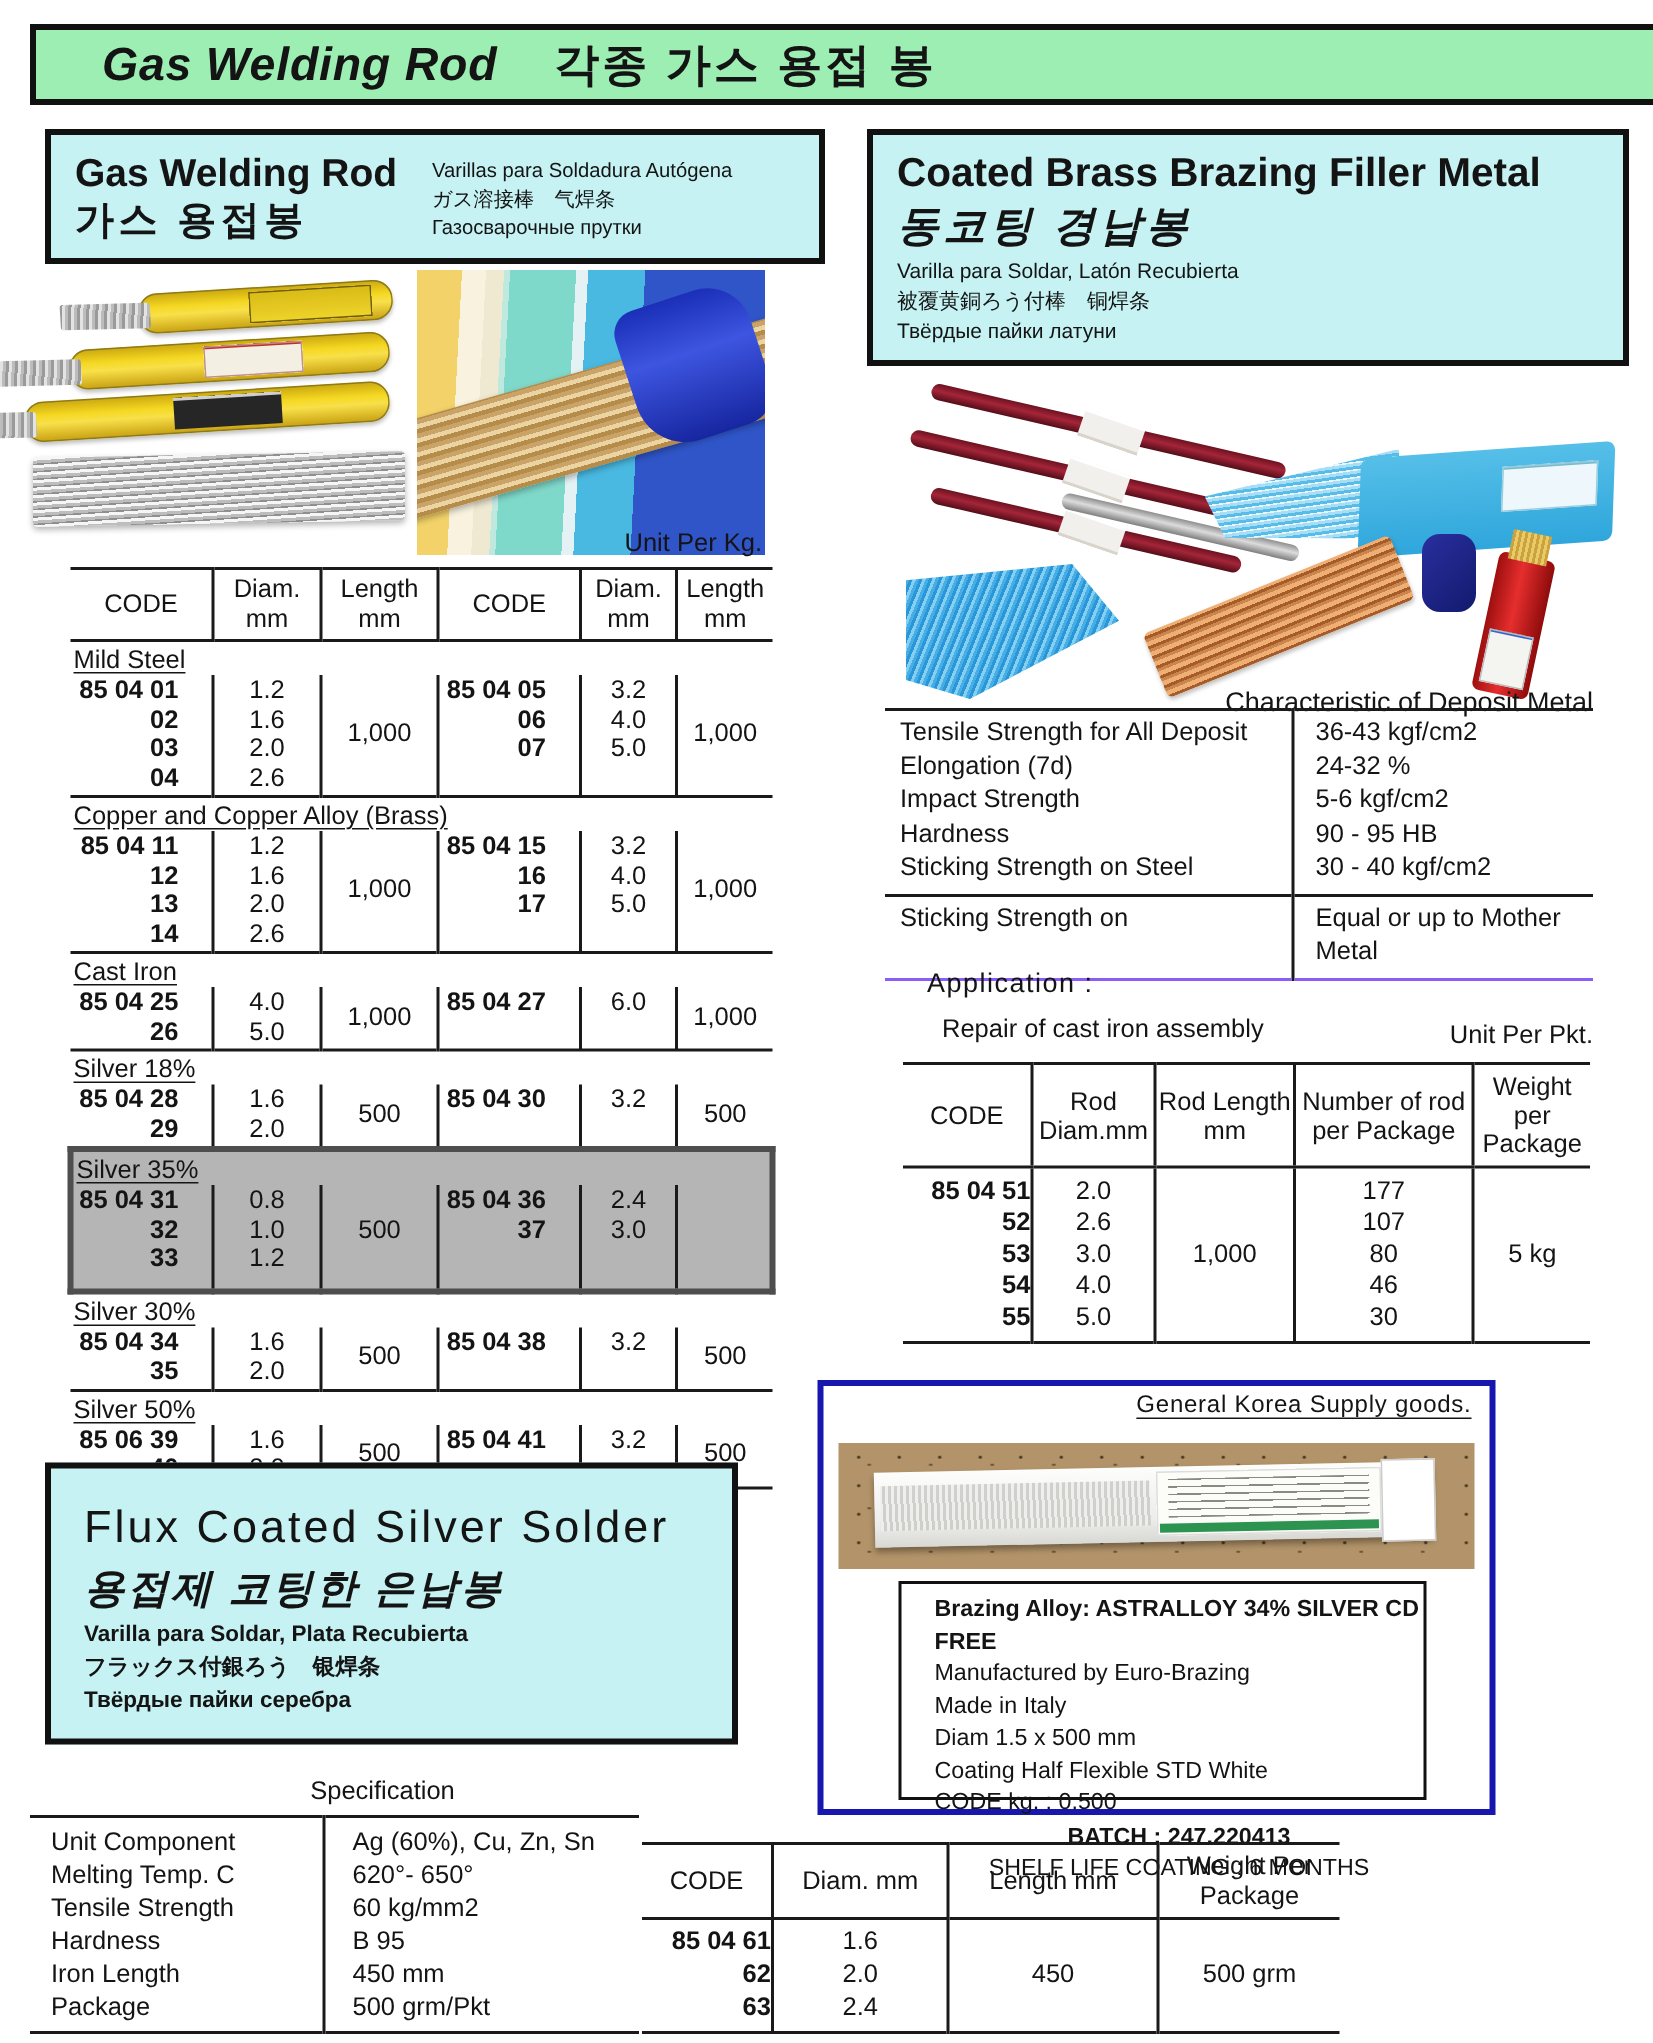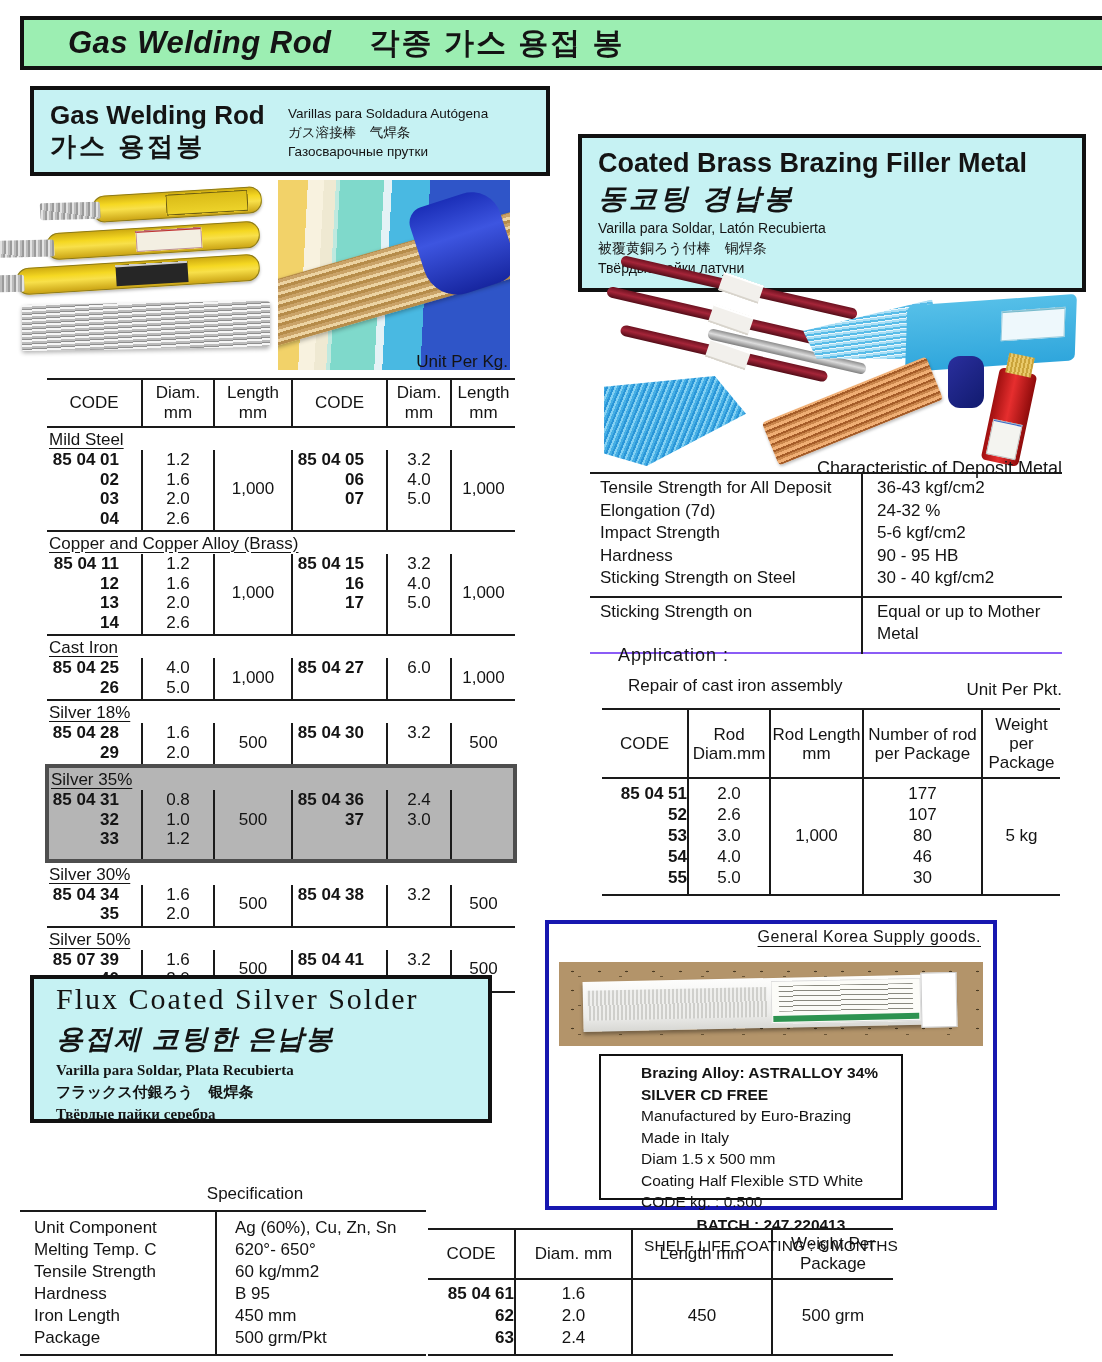--- a/index.html
+++ b/index.html
@@ -13,26 +13,26 @@
   .banner .b-ko{font-size:30px;font-weight:bold;margin-left:38px;letter-spacing:2px;}
 
   
   .cyanbox{position:absolute;background:#c6f2f3;border:4px solid #111;box-sizing:border-box;}
   .leftbox{left:30px;top:86px;width:520px;height:90px;display:flex;align-items:center;}
   .lb-left{padding-left:16px;width:238px;}
   .lb-en{font-size:26px;font-weight:bold;line-height:30px;}
   .lb-ko{font-size:26px;font-weight:bold;line-height:32px;letter-spacing:3px;}
   .lb-right{font-size:13.5px;line-height:19px;padding-top:2px;}
 
-  .rightbox{left:578px;top:86px;width:508px;height:158px;padding:8px 0 0 16px;margin-top:48px;}
+  .rightbox{left:578px;top:86px;width:508px;height:158px;padding:8px 0 0 16px;}
   .rb-en{font-size:27px;font-weight:bold;line-height:34px;}
   .rb-ko{font-size:28px;font-weight:bold;font-style:italic;letter-spacing:3px;line-height:38px;}
   .rb-sub{font-size:14px;line-height:20px;}
 
-  .fluxbox{left:30px;top:975px;width:462px;height:148px;padding:0 0 0 22px;font-family:Liberation Serif, serif;}
+  .fluxbox{left:30px;top:975px;width:462px;height:188px;padding:20px 0 0 22px;}
   .fx-en{font-size:30px;font-weight:400;letter-spacing:2px;line-height:40px;}
   .fx-ko{font-size:27px;font-weight:bold;font-style:italic;letter-spacing:2px;line-height:40px;}
   .fx-sub{font-size:15px;line-height:22px;font-weight:bold;}
 
   
   .unitkg{position:absolute;left:330px;top:352px;width:178px;text-align:right;font-size:17px;}
   .chartitle{position:absolute;left:590px;top:458px;width:472px;text-align:right;font-size:18px;}
   .applabel{position:absolute;left:618px;top:645px;font-size:18px;letter-spacing:1px;}
   .appvalue{position:absolute;left:628px;top:676px;font-size:17px;}
   .unitpkt{position:absolute;left:900px;top:680px;width:162px;text-align:right;font-size:17px;}
@@ -167,22 +167,22 @@
   .k-package{position:absolute;left:24px;top:16px;width:372px;height:50px;transform:rotate(-1.2deg);
         background:linear-gradient(180deg,#fdfdfc,#ececea 70%,#d8d8d4);box-shadow:0 3px 4px rgba(0,0,0,.35);}
   .k-cap{position:absolute;right:-2px;top:-2px;width:34px;height:53px;background:#fff;border:1px solid #ccc;}
   .k-rods{position:absolute;left:4px;top:9px;width:180px;height:30px;opacity:.85;
         background:repeating-linear-gradient(88deg,#eeeeec 0 2px,#c9c9c5 2px 4px);}
   .k-label{position:absolute;left:188px;top:3px;width:150px;height:43px;background:#fcfcf8;
         box-shadow:inset 0 0 0 1px #ddd;}
   .k-label .k-text{position:absolute;left:8px;top:5px;right:8px;height:26px;
         background:repeating-linear-gradient(180deg,#8a8a80 0 1px,transparent 1px 5px);}
   .k-label .k-green{position:absolute;left:2px;bottom:2px;right:2px;height:6px;background:#2d9350;}
-  .k-info{position:absolute;left:50px;top:130px;width:304px;height:146px;border:2px solid #111;
-        box-sizing:border-box;padding:6px 0 0 40px;font-size:15.5px;line-height:21.5px;}
+  .k-info{position:absolute;left:50px;top:130px;width:352px;height:146px;border:2px solid #111;
+        box-sizing:border-box;padding:6px 0 0 22px;font-size:15.5px;line-height:21.5px;}
   .k-info .bold{font-weight:bold;}
   .k-batch{text-align:center;font-weight:bold;padding-top:1px;}
   .k-shelf{text-align:center;}
 </style>
 </head>
 <body>
 
 <div class="page">
 
   <div class="banner">
@@ -437,21 +437,21 @@
           </td>
           <td class="len">500</td>
         </tr>
       </tbody>
       <tbody class="sec">
         <tr class="label-row">
           <td colspan="6"><span class="sec-label">Silver 50%</span></td>
         </tr>
         <tr class="data-row">
           <td class="codes">
-            <div>85 07 39</div>
+            <div>85 06 39</div>
             <div>40</div>
           </td>
           <td class="diams">
             <div>1.6</div>
             <div>2.0</div>
           </td>
           <td class="len">500</td>
           <td class="codes">
             <div>85 04 41</div>
           </td>

